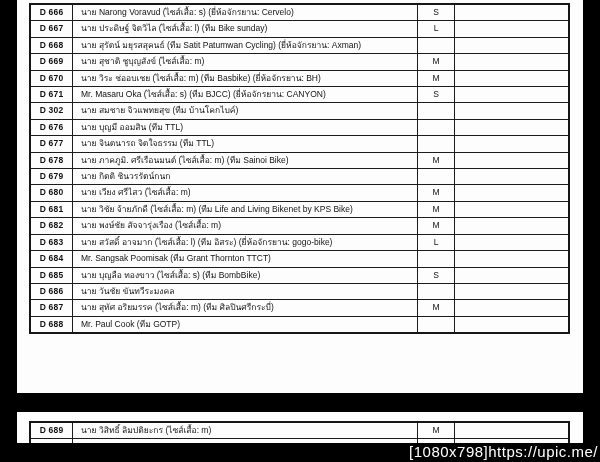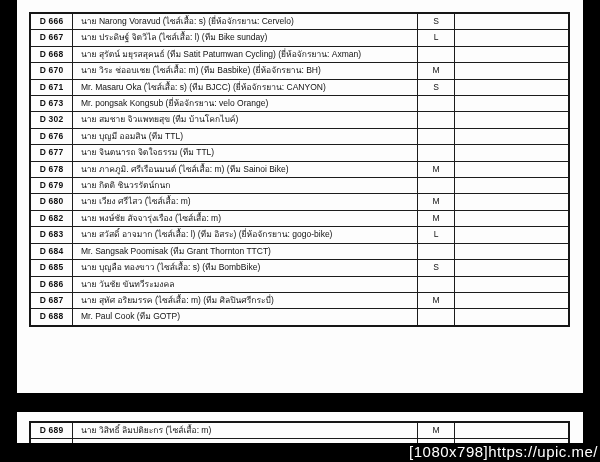--- a/index.html
+++ b/index.html
@@ -17,21 +17,21 @@
     background: #fdfdfd;
   }
   #page-top { top: 0; height: 393px; }
   #page-bottom { top: 412px; height: 65px; }
   table.rider-table {
     border-collapse: collapse;
     margin-left: 12px;
     border: 2px solid #161616;
     table-layout: fixed;
   }
-  #page-top table.rider-table { margin-top: 12px; }
+  #page-top table.rider-table { margin-top: 3px; }
   #page-bottom table.rider-table { margin-top: 9px; }
   .rider-table td {
     border: 1px solid #1c1c1c;
     padding: 0;
     height: 15.4px;
     font-size: 8.5px;
     line-height: 15.4px;
     color: #111;
     overflow: hidden;
     white-space: nowrap;
@@ -74,38 +74,38 @@
           <td class="cell-size">L</td>
           <td class="cell-note"></td>
         </tr>
         <tr>
           <td class="cell-id">D 668</td>
           <td class="cell-name">นาย สุรัตน์ มยุรสสุคนธ์ (ทีม Satit Patumwan Cycling) (ยี่ห้อจักรยาน: Axman)</td>
           <td class="cell-size"></td>
           <td class="cell-note"></td>
         </tr>
         <tr>
+          <td class="cell-id">D 669</td>
+          <td class="cell-name">นาย สุชาติ ชูบุญสังข์ (ไซส์เสื้อ: m)</td>
+          <td class="cell-size">M</td>
+          <td class="cell-note"></td>
+        </tr>
+        <tr>
           <td class="cell-id">D 670</td>
           <td class="cell-name">นาย วิระ ช่ออบเชย (ไซส์เสื้อ: m) (ทีม Basbike) (ยี่ห้อจักรยาน: BH)</td>
           <td class="cell-size">M</td>
           <td class="cell-note"></td>
         </tr>
         <tr>
           <td class="cell-id">D 671</td>
           <td class="cell-name">Mr. Masaru Oka (ไซส์เสื้อ: s) (ทีม BJCC) (ยี่ห้อจักรยาน: CANYON)</td>
           <td class="cell-size">S</td>
           <td class="cell-note"></td>
         </tr>
         <tr>
-          <td class="cell-id">D 673</td>
-          <td class="cell-name">Mr. pongsak Kongsub (ยี่ห้อจักรยาน: velo Orange)</td>
-          <td class="cell-size"></td>
-          <td class="cell-note"></td>
-        </tr>
-        <tr>
           <td class="cell-id">D 302</td>
           <td class="cell-name">นาย สมชาย จิวแพทยสุข (ทีม บ้านโคกไบค์)</td>
           <td class="cell-size"></td>
           <td class="cell-note"></td>
         </tr>
         <tr>
           <td class="cell-id">D 676</td>
           <td class="cell-name">นาย บุญมี ออมสิน (ทีม TTL)</td>
           <td class="cell-size"></td>
           <td class="cell-note"></td>
@@ -124,20 +124,26 @@
         </tr>
         <tr>
           <td class="cell-id">D 679</td>
           <td class="cell-name">นาย กิตติ ชินวรรัตน์กนก</td>
           <td class="cell-size"></td>
           <td class="cell-note"></td>
         </tr>
         <tr>
           <td class="cell-id">D 680</td>
           <td class="cell-name">นาย เวียง ศรีไสว (ไซส์เสื้อ: m)</td>
+          <td class="cell-size">M</td>
+          <td class="cell-note"></td>
+        </tr>
+        <tr>
+          <td class="cell-id">D 681</td>
+          <td class="cell-name">นาย วิชัย จ้ายภักดี (ไซส์เสื้อ: m) (ทีม Life and Living Bikenet by KPS Bike)</td>
           <td class="cell-size">M</td>
           <td class="cell-note"></td>
         </tr>
         <tr>
           <td class="cell-id">D 682</td>
           <td class="cell-name">นาย พงษ์ชัย สัจจารุ่งเรือง (ไซส์เสื้อ: m)</td>
           <td class="cell-size">M</td>
           <td class="cell-note"></td>
         </tr>
         <tr>

